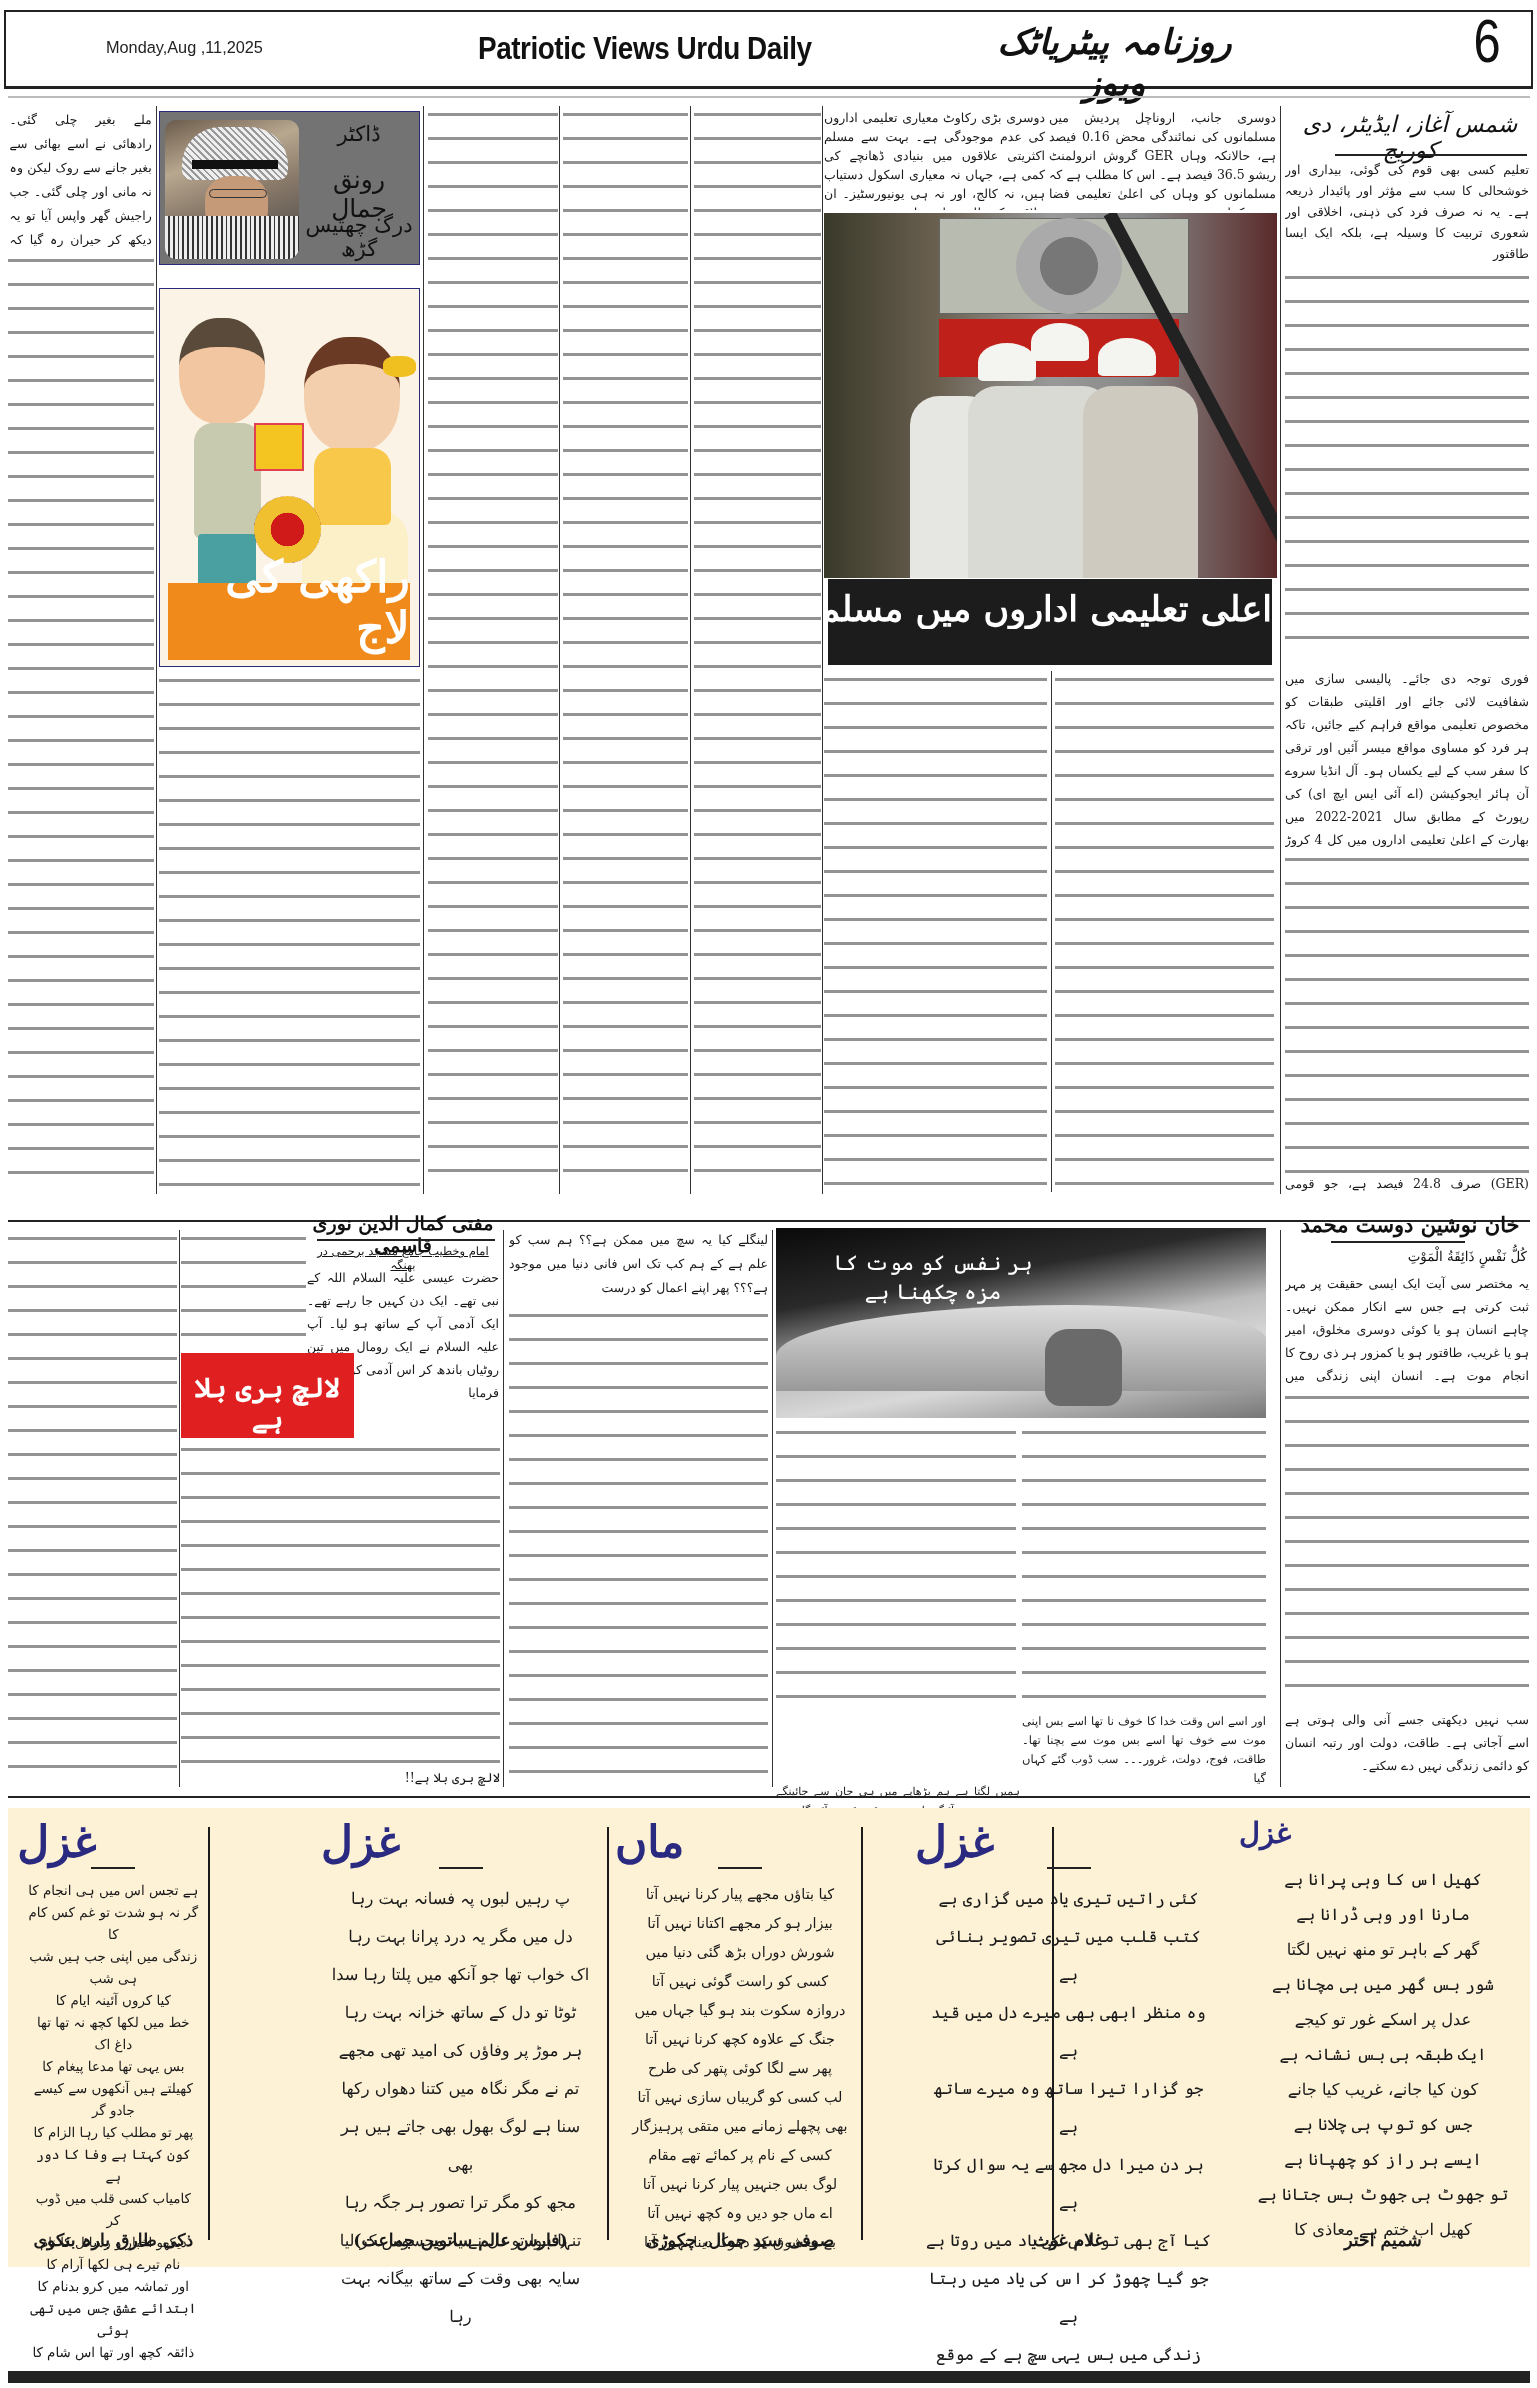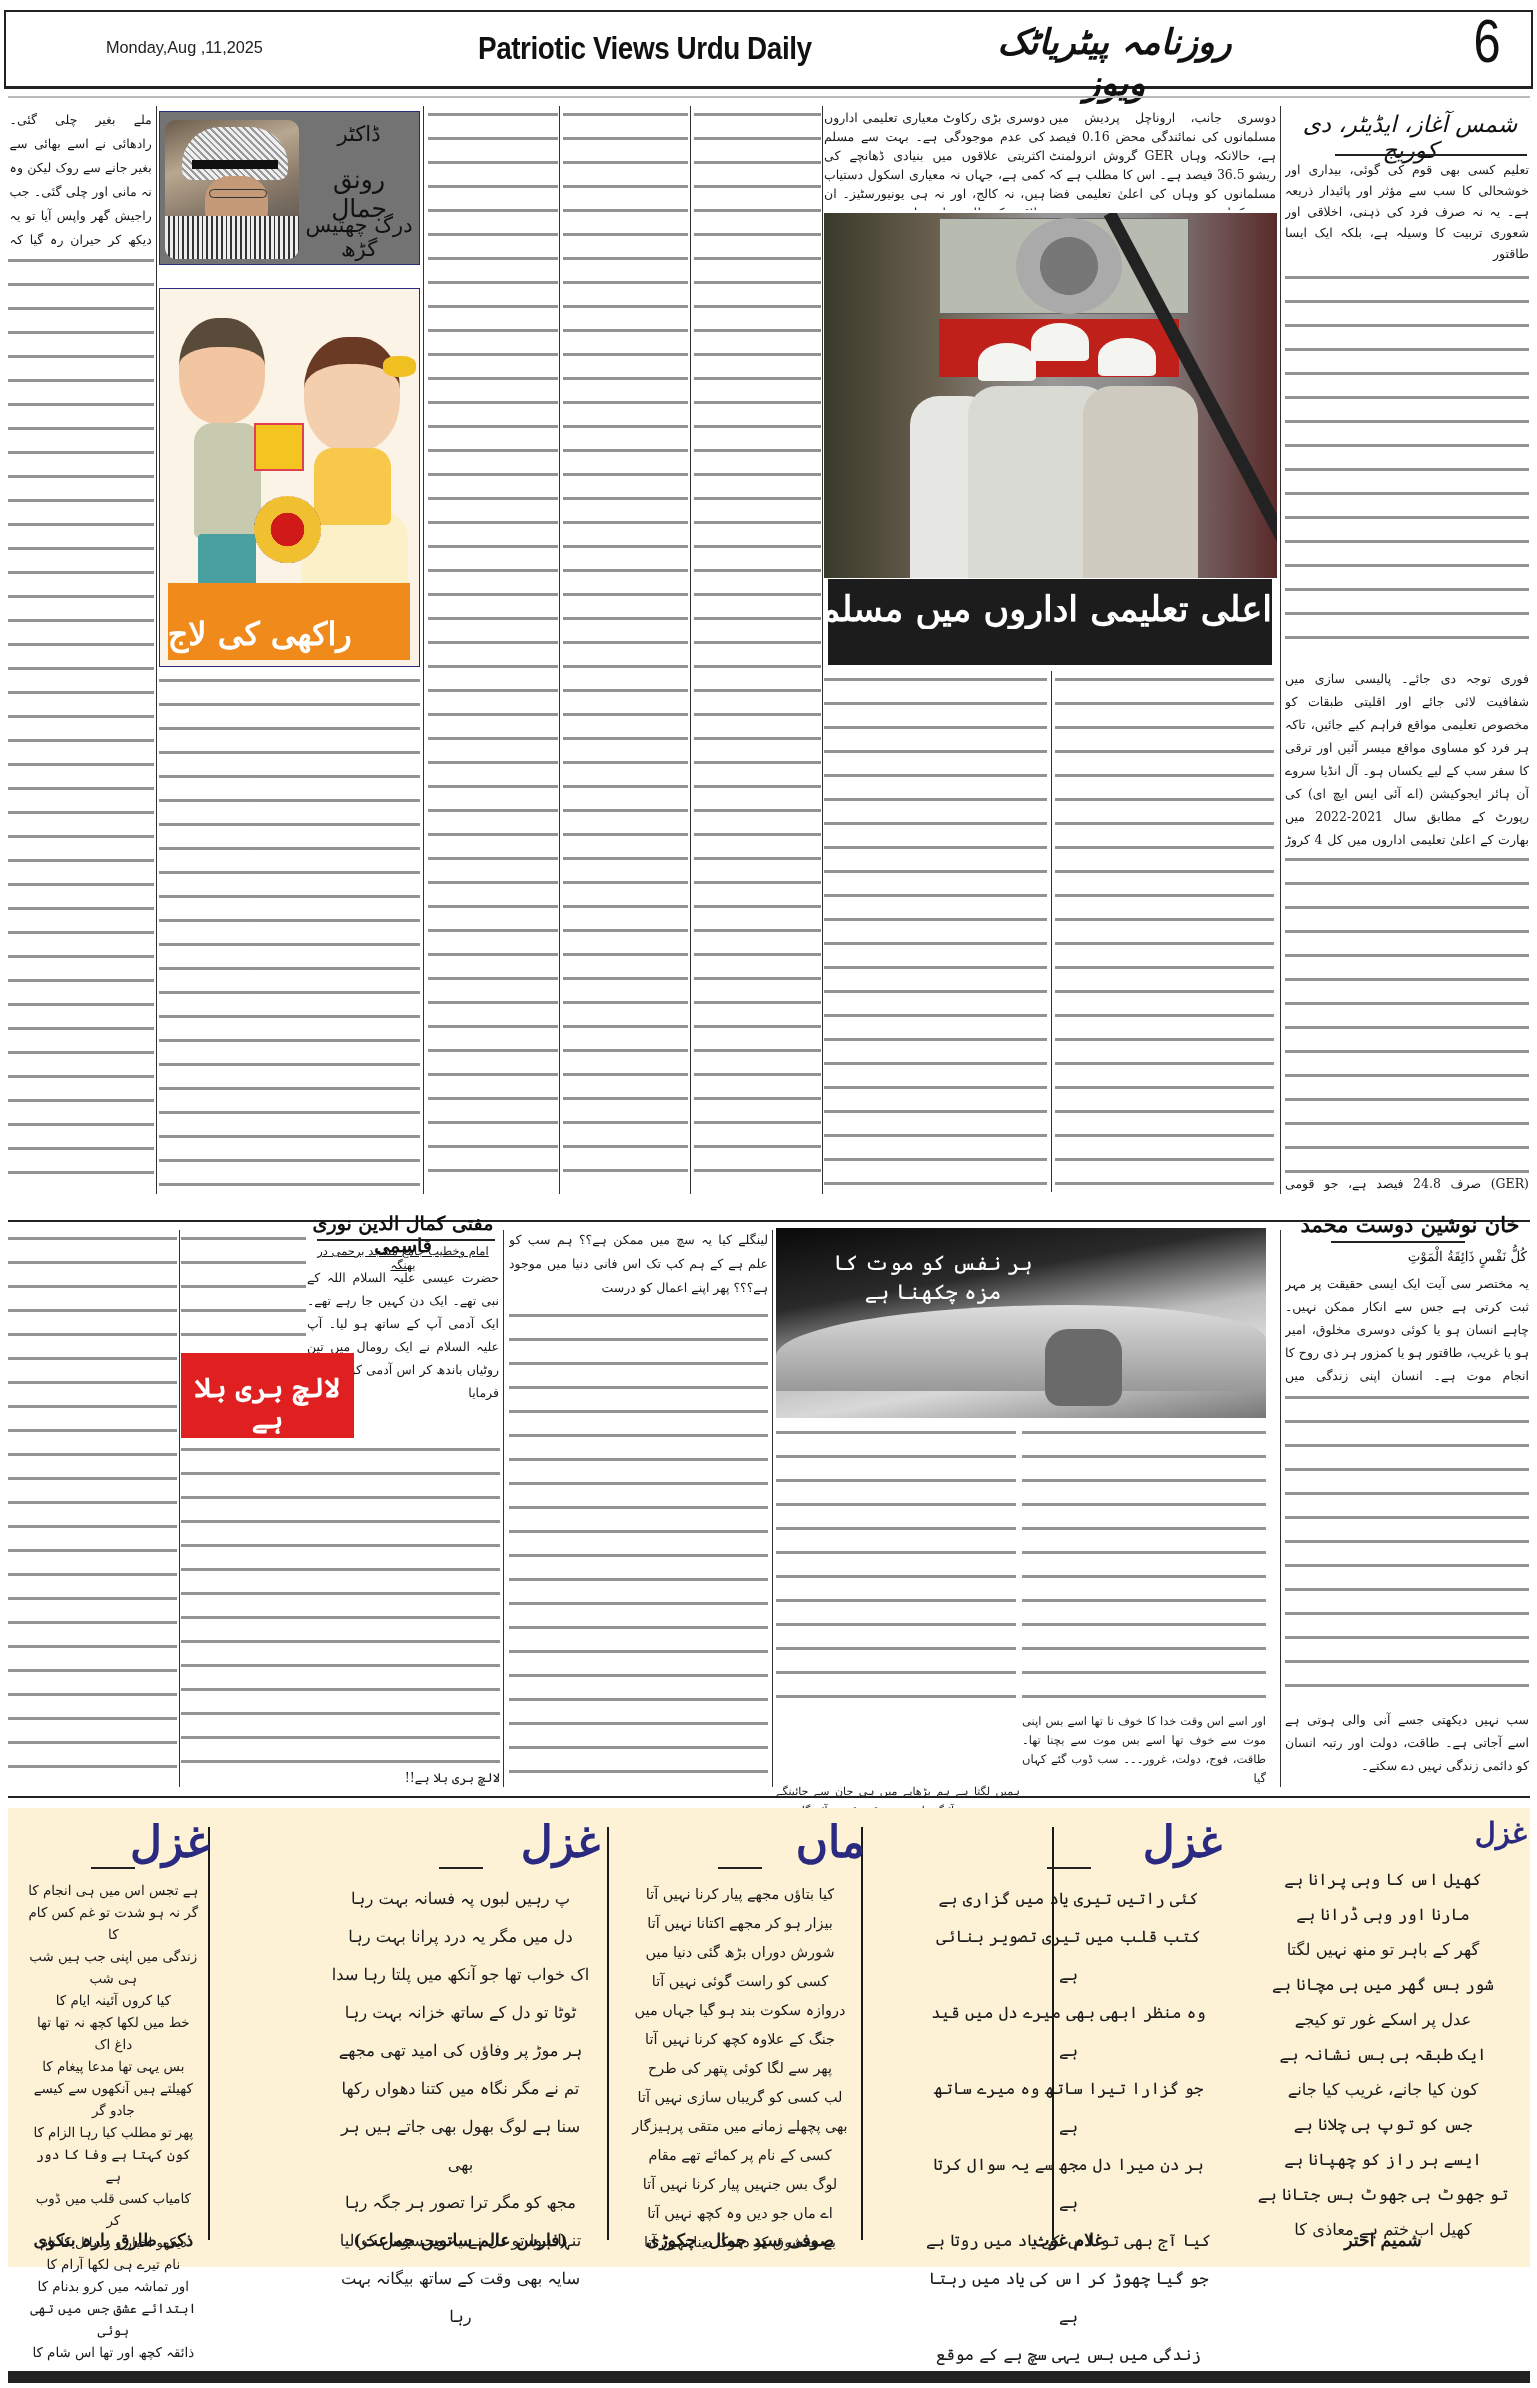--- a/index.html
+++ b/index.html
@@ -41,21 +41,21 @@
   .boy-head { position: absolute; left: 19px; top: 29px; width: 86px; height: 106px; background: #f2c6a0; border-radius: 45%; border-top: 29px solid #5a4a3a; }
   .girl-head { position: absolute; left: 144px; top: 48px; width: 96px; height: 115px; background: #f4cfae; border-radius: 45%; border-top: 27px solid #6a3a24; }
   .bow { position: absolute; left: 223px; top: 67px; width: 33px; height: 21px; background: #f0c020; border-radius: 40%; }
   .boy-body { position: absolute; left: 34px; top: 134px; width: 67px; height: 115px; background: #c8cab0; border-radius: 19px 19px 5.8px 5.8px; }
   .boy-legs { position: absolute; left: 38px; top: 245px; width: 58px; height: 77px; background: #4aa0a0; border-radius: 3.8px; }
   .girl-body { position: absolute; left: 154px; top: 159px; width: 77px; height: 77px; background: #f7c84a; border-radius: 19px 19px 5.8px 5.8px; }
   .girl-skirt { position: absolute; left: 142px; top: 221px; width: 106px; height: 86px; background: #fbf0c8; border-bottom: 7.7px solid #f08020; border-radius: 29px 29px 9.6px 9.6px; }
   .gift { position: absolute; left: 94px; top: 134px; width: 50px; height: 48px; background: #f4c420; border: 2.9px solid #e04050; }
   .rakhi-flower { position: absolute; left: 94px; top: 207px; width: 67px; height: 67px; border-radius: 50%; background: radial-gradient(circle, #d01a1a 0 35%, #f0c030 36% 70%, #8a3020 71%); }
   #rakhi-caption-bg { position: absolute; left: 7.7px; bottom: 5.8px; width: 242px; height: 77px; background: #f08a1a; }
-  #rakhi-caption { position: absolute; left: 7.7px; bottom: 13.4px; width: 242px; color: #fff; font-size: 32px; text-align: left; font-weight: bold; direction: rtl; font-family: "DejaVu Serif", serif; }
+  #rakhi-caption { position: absolute; left: 7.7px; bottom: 13.4px; width: 242px; color: #fff; font-size: 44px; text-align: right; font-weight: bold; direction: rtl; font-family: "DejaVu Serif", serif; }
 
   
   #headline-bar { left: 828px; top: 579px; width: 444px; height: 86px; background: #1c1c1c; }
   #headline { left: 828px; top: 588px; width: 444px; color: #fff; font-size: 35px; font-weight: bold; direction: rtl; text-align: center; font-family: "DejaVu Serif", serif; white-space: nowrap; overflow: hidden; }
 
   
   #main-photo { left: 824px; top: 213px; width: 453px; height: 365px; background: linear-gradient(90deg, #3a3a2a 0%, #6a6050 25%, #999 50%, #888 70%, #5a2a2a 100%); overflow: hidden; }
   .dollar { position: absolute; left: 115px; top: 4.8px; width: 250px; height: 96px; background: #b8bcb0; border: 1.9px solid #666; }
   .dollar-face { position: absolute; left: 192px; top: 4.8px; width: 106px; height: 96px; background: radial-gradient(circle, #777 0 40%, #aaa 41%); border-radius: 50%; }
   .money-red { position: absolute; left: 115px; top: 106px; width: 240px; height: 58px; background: #c0201a; }
@@ -82,21 +82,21 @@
   .hand { position: absolute; left: 269px; top: 101px; width: 77px; height: 77px; background: #6a6a6a; border-radius: 30% 30% 20% 20%; }
   #death-caption { left: 788px; top: 1249px; width: 202px; color: #fff; font-size: 21px; direction: rtl; text-align: center; font-family: "DejaVu Serif", serif; line-height: 29px; margin-left: 44px; }
 
   #khan-head { left: 1287px; top: 1212px; width: 246px; font-size: 21px; text-align: center; direction: rtl; font-family: "DejaVu Serif", serif; font-weight: bold; }
   #khan-rule { left: 1331px; top: 1241px; width: 134px; height: 1.9px; background: #222; }
   #khan-verse { left: 1287px; top: 1249px; width: 240px; font-size: 13.4px; direction: rtl; text-align: right; font-family: "DejaVu Serif", serif; }
 
   
   #poetry-band { left: 7.7px; top: 1808px; width: 1522px; height: 459px; background: #fdf1d6; }
   .poem { position: absolute; top: 1816px; height: 442px; }
-  .poem-title { width: 100%; text-align: right; direction: rtl; font-family: "DejaVu Serif", serif; font-size: 44px; color: #2a2a80; font-weight: bold; }
+  .poem-title { width: 100%; text-align: left; direction: rtl; font-family: "DejaVu Serif", serif; font-size: 44px; color: #2a2a80; font-weight: bold; }
   .poem-title-rule { margin: 0 auto; width: 44px; height: 1.9px; background: #222; }
   .poem-lines { direction: rtl; text-align: center; font-family: "DejaVu Serif", serif; font-size: 16.3px; line-height: 33px; color: #1a1a1a; margin-top: 11.5px; padding: 0 9.6px; }
   .poem-author { position: absolute; bottom: 7.7px; left: 0; width: 100%; text-align: center; direction: rtl; font-family: "DejaVu Serif", serif; font-size: 17.3px; color: #1a1a1a; font-weight: bold; }
   .poem-vrule { position: absolute; top: 1827px; width: 1.9px; height: 413px; background: #1a1a1a; }
 
   #footer-bar { left: 7.7px; top: 2371px; width: 1522px; height: 11.5px; background: #222; }
 </style>
 </head>
 <body>
 

